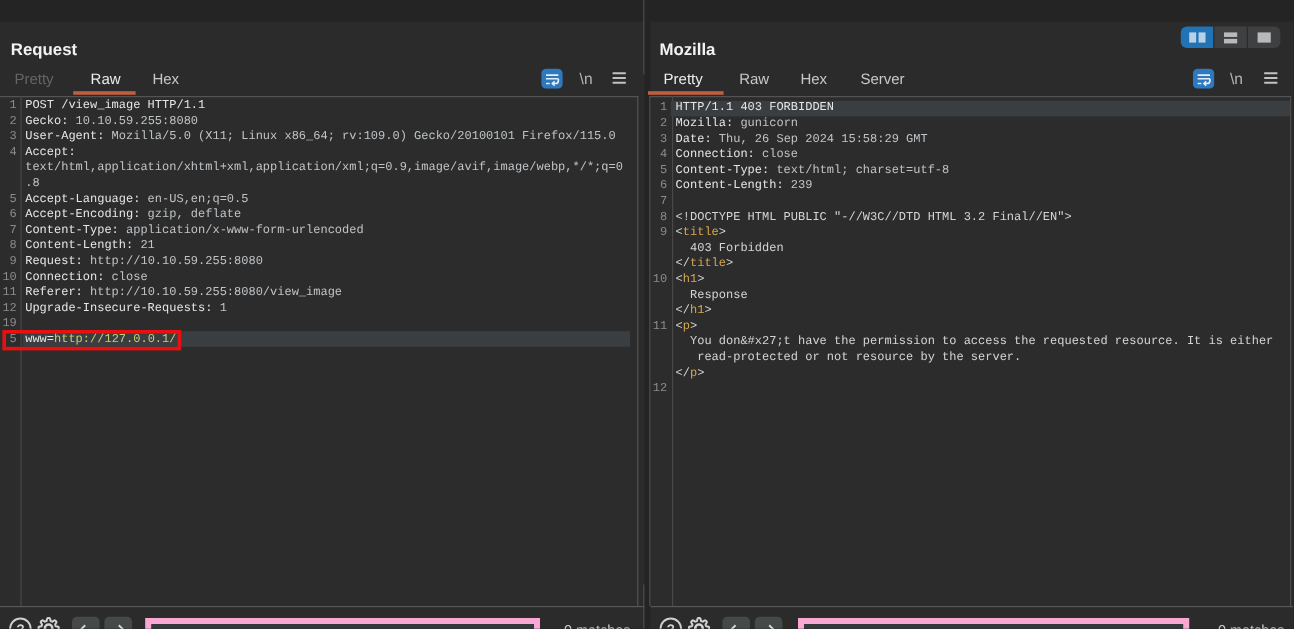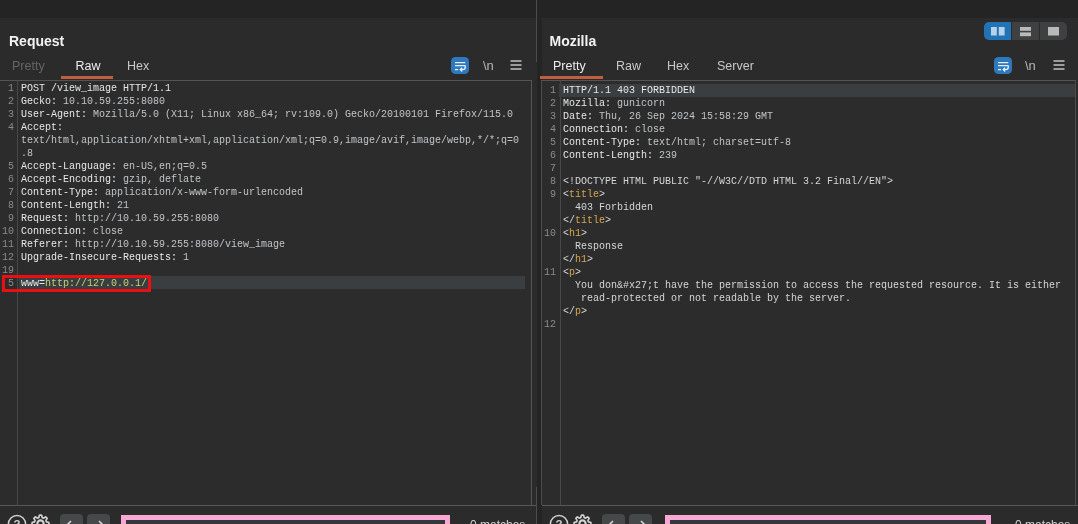--- a/index.html
+++ b/index.html
@@ -178,21 +178,21 @@
       <div class="row" style="left:21px;top:131px"><span class="hn">Content-Length:</span> 239</div>
       <div class="row" style="left:21px;top:157px"><span class="bd">&lt;!DOCTYPE HTML PUBLIC "-//W3C//DTD HTML 3.2 Final//EN"&gt;</span></div>
       <div class="row" style="left:21px;top:170px"><span class="pb">&lt;</span><span class="tag">title</span><span class="pb">&gt;</span></div>
       <div class="row" style="left:21px;top:183px"><span class="bd">  403 Forbidden</span></div>
       <div class="row" style="left:21px;top:196px"><span class="pb">&lt;/</span><span class="tag">title</span><span class="pb">&gt;</span></div>
       <div class="row" style="left:21px;top:209px"><span class="pb">&lt;</span><span class="tag">h1</span><span class="pb">&gt;</span></div>
       <div class="row" style="left:21px;top:222px"><span class="bd">  Response</span></div>
       <div class="row" style="left:21px;top:235px"><span class="pb">&lt;/</span><span class="tag">h1</span><span class="pb">&gt;</span></div>
       <div class="row" style="left:21px;top:248px"><span class="pb">&lt;</span><span class="tag">p</span><span class="pb">&gt;</span></div>
       <div class="row" style="left:21px;top:261px"><span class="bd">  You don&amp;#x27;t have the permission to access the requested resource. It is either</span></div>
-      <div class="row" style="left:21px;top:274px"><span class="bd">   read-protected or not readable by the server.</span></div>
+      <div class="row" style="left:21px;top:274px"><span class="bd">   read-protected or not resource by the server.</span></div>
       <div class="row" style="left:21px;top:287px"><span class="pb">&lt;/</span><span class="tag">p</span><span class="pb">&gt;</span></div>
     </div>
 
   <div class="sb" style="left:0;width:536px">
     <svg class="icon" style="left:7px;top:8px" width="20" height="20">
       <circle cx="10" cy="10" r="8.6" stroke="#cfcfcf" stroke-width="1.5" fill="none"></circle>
       <text x="10" y="14.2" text-anchor="middle" style="font-family:'Liberation Sans',sans-serif;font-size:11.5px;font-weight:bold;fill:#cfcfcf">?</text>
     </svg>
     <svg class="icon" style="left:31px;top:8px" width="19" height="19">
         <path d="M9.50 1.03 L10.05 1.07 L10.58 1.31 L10.92 2.34 L11.14 3.38 L11.48 3.68 L11.85 3.84 L12.22 3.98 L12.67 4.01 L13.56 3.43 L14.53 2.94 L15.07 3.15 L15.49 3.51 L15.85 3.93 L16.06 4.47 L15.57 5.44 L14.99 6.33 L15.02 6.78 L15.16 7.15 L15.32 7.52 L15.62 7.86 L16.66 8.08 L17.69 8.42 L17.93 8.95 L17.97 9.50 L17.93 10.05 L17.69 10.58 L16.66 10.92 L15.62 11.14 L15.32 11.48 L15.16 11.85 L15.02 12.22 L14.99 12.67 L15.57 13.56 L16.06 14.53 L15.85 15.07 L15.49 15.49 L15.07 15.85 L14.53 16.06 L13.56 15.57 L12.67 14.99 L12.22 15.02 L11.85 15.16 L11.48 15.32 L11.14 15.62 L10.92 16.66 L10.58 17.69 L10.05 17.93 L9.50 17.97 L8.95 17.93 L8.42 17.69 L8.08 16.66 L7.86 15.62 L7.52 15.32 L7.15 15.16 L6.78 15.02 L6.33 14.99 L5.44 15.57 L4.47 16.06 L3.93 15.85 L3.51 15.49 L3.15 15.07 L2.94 14.53 L3.43 13.56 L4.01 12.67 L3.98 12.22 L3.84 11.85 L3.68 11.48 L3.38 11.14 L2.34 10.92 L1.31 10.58 L1.07 10.05 L1.03 9.50 L1.07 8.95 L1.31 8.42 L2.34 8.08 L3.38 7.86 L3.68 7.52 L3.84 7.15 L3.98 6.78 L4.01 6.33 L3.43 5.44 L2.94 4.47 L3.15 3.93 L3.51 3.51 L3.93 3.15 L4.47 2.94 L5.44 3.43 L6.33 4.01 L6.78 3.98 L7.15 3.84 L7.52 3.68 L7.86 3.38 L8.08 2.34 L8.42 1.31 L8.95 1.07 Z" fill="none" stroke="#d2d2d2" stroke-width="1.7"></path>

